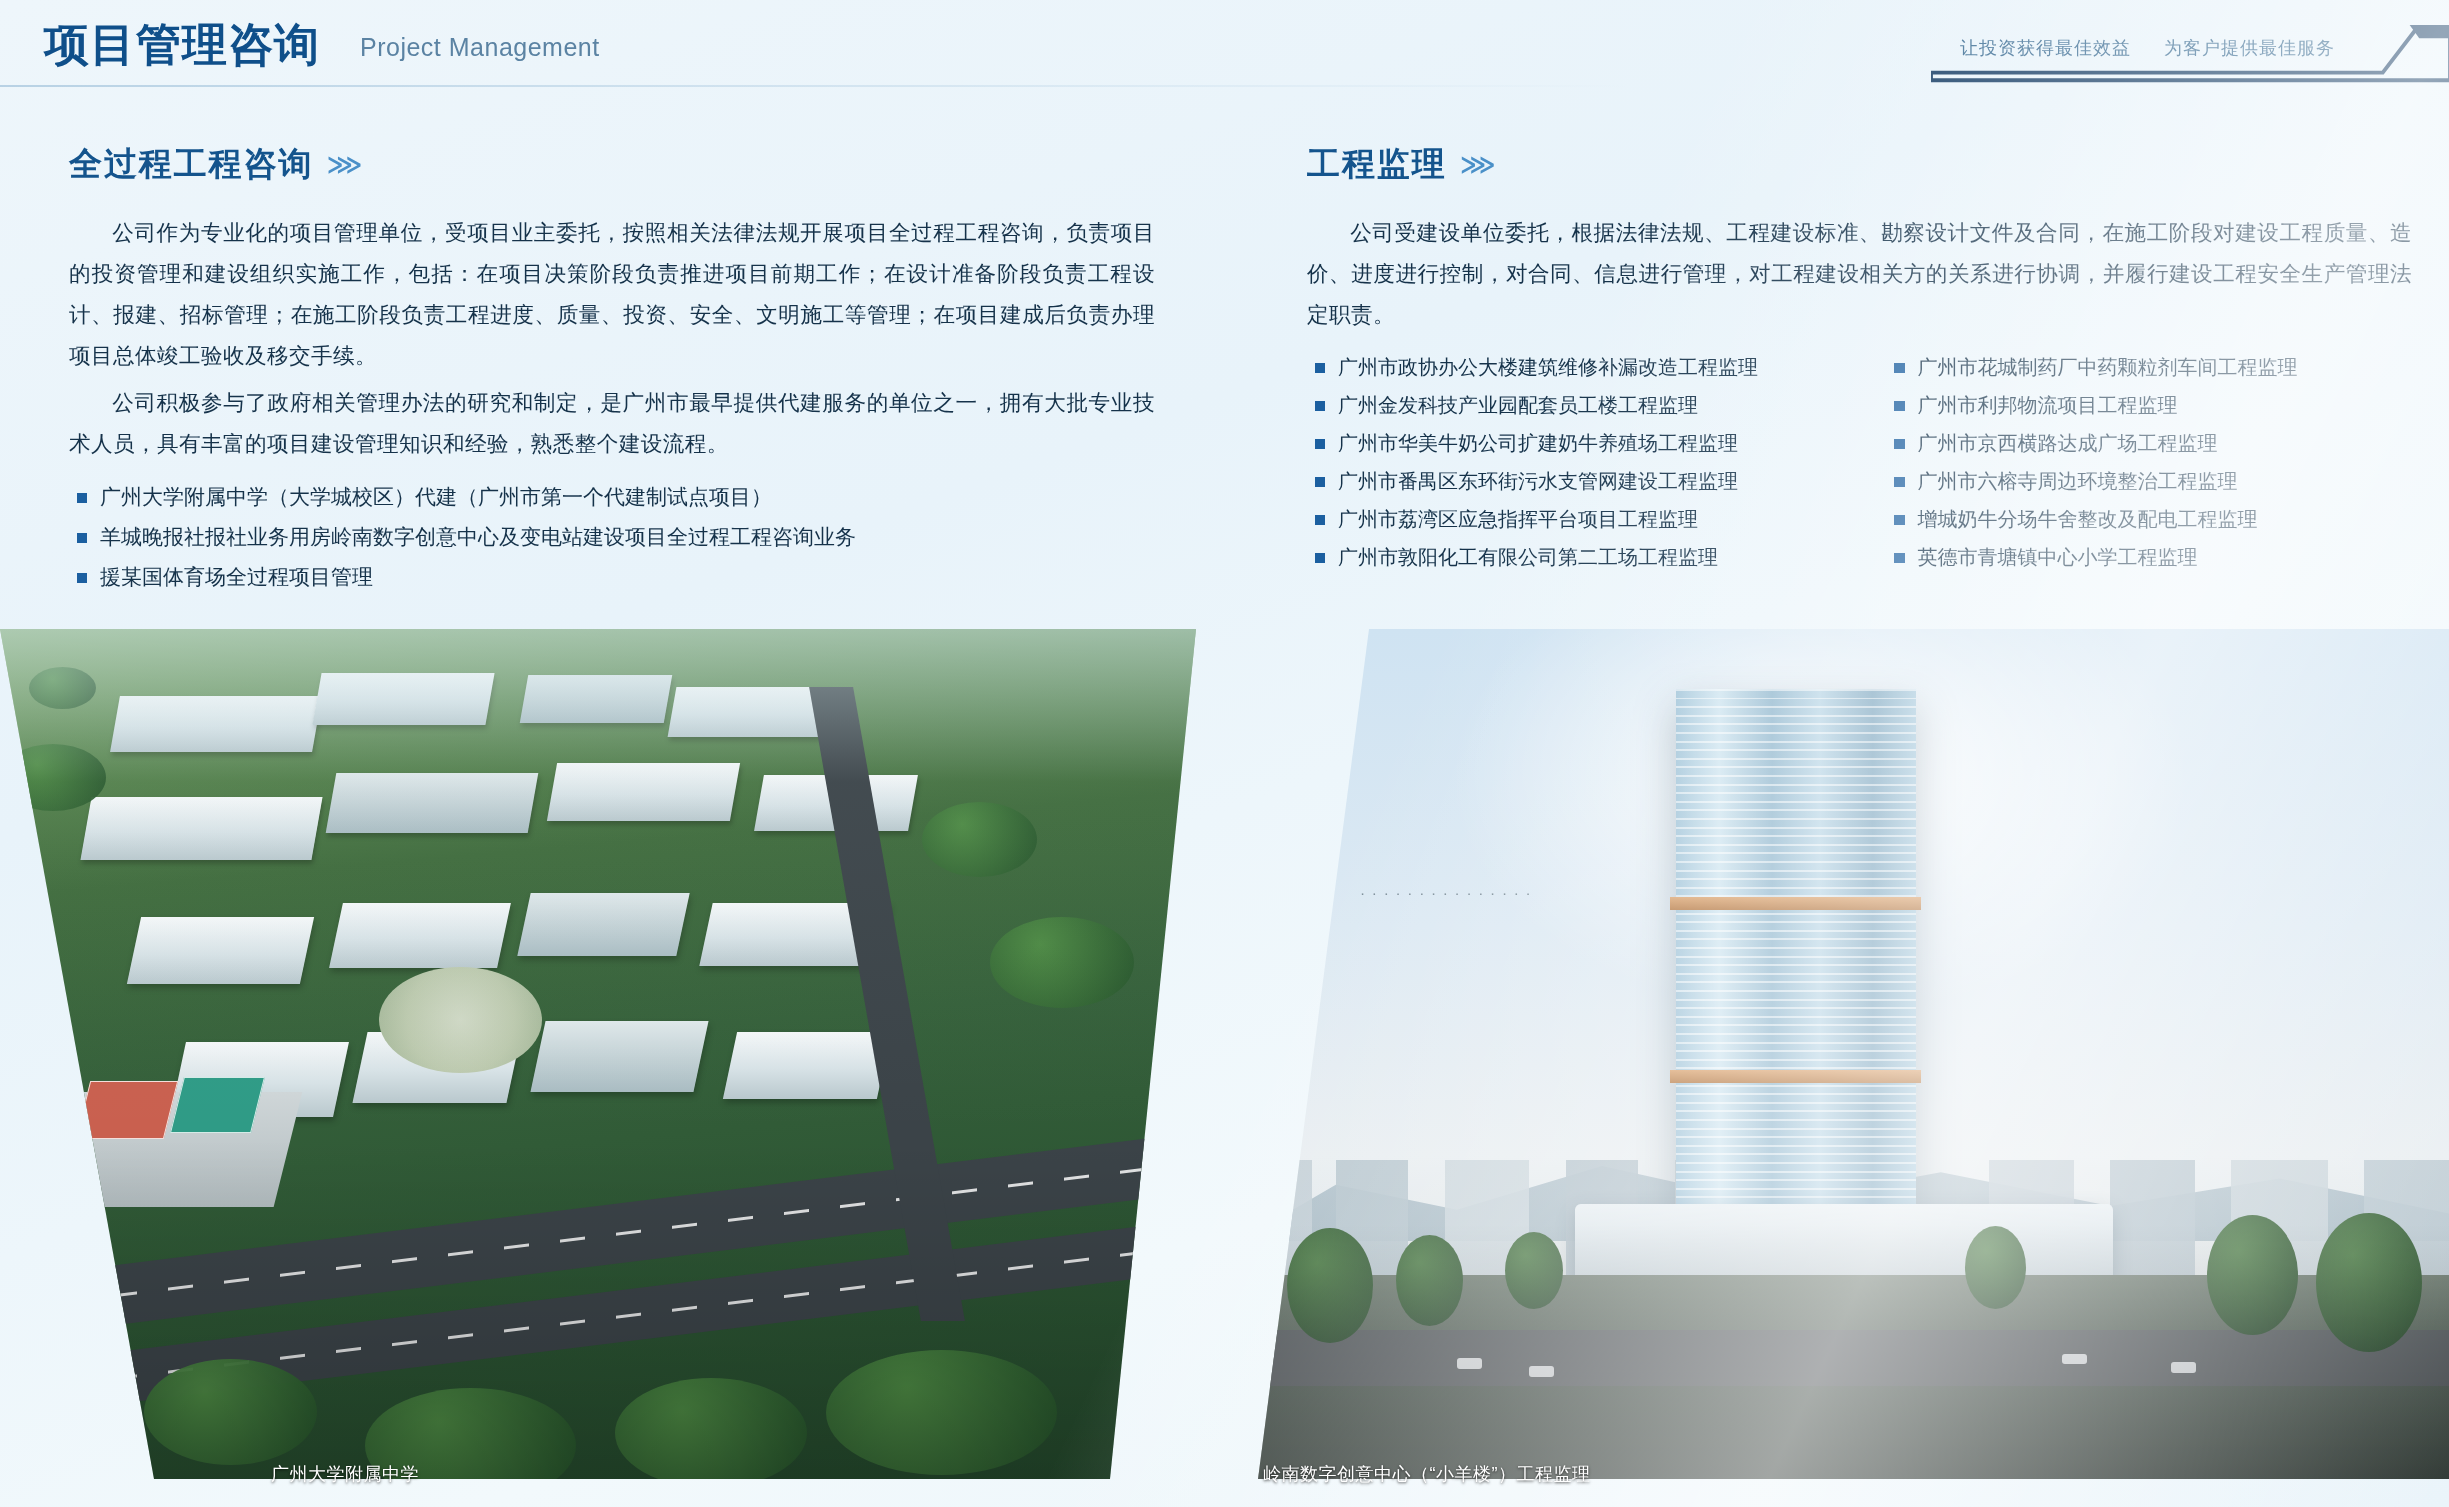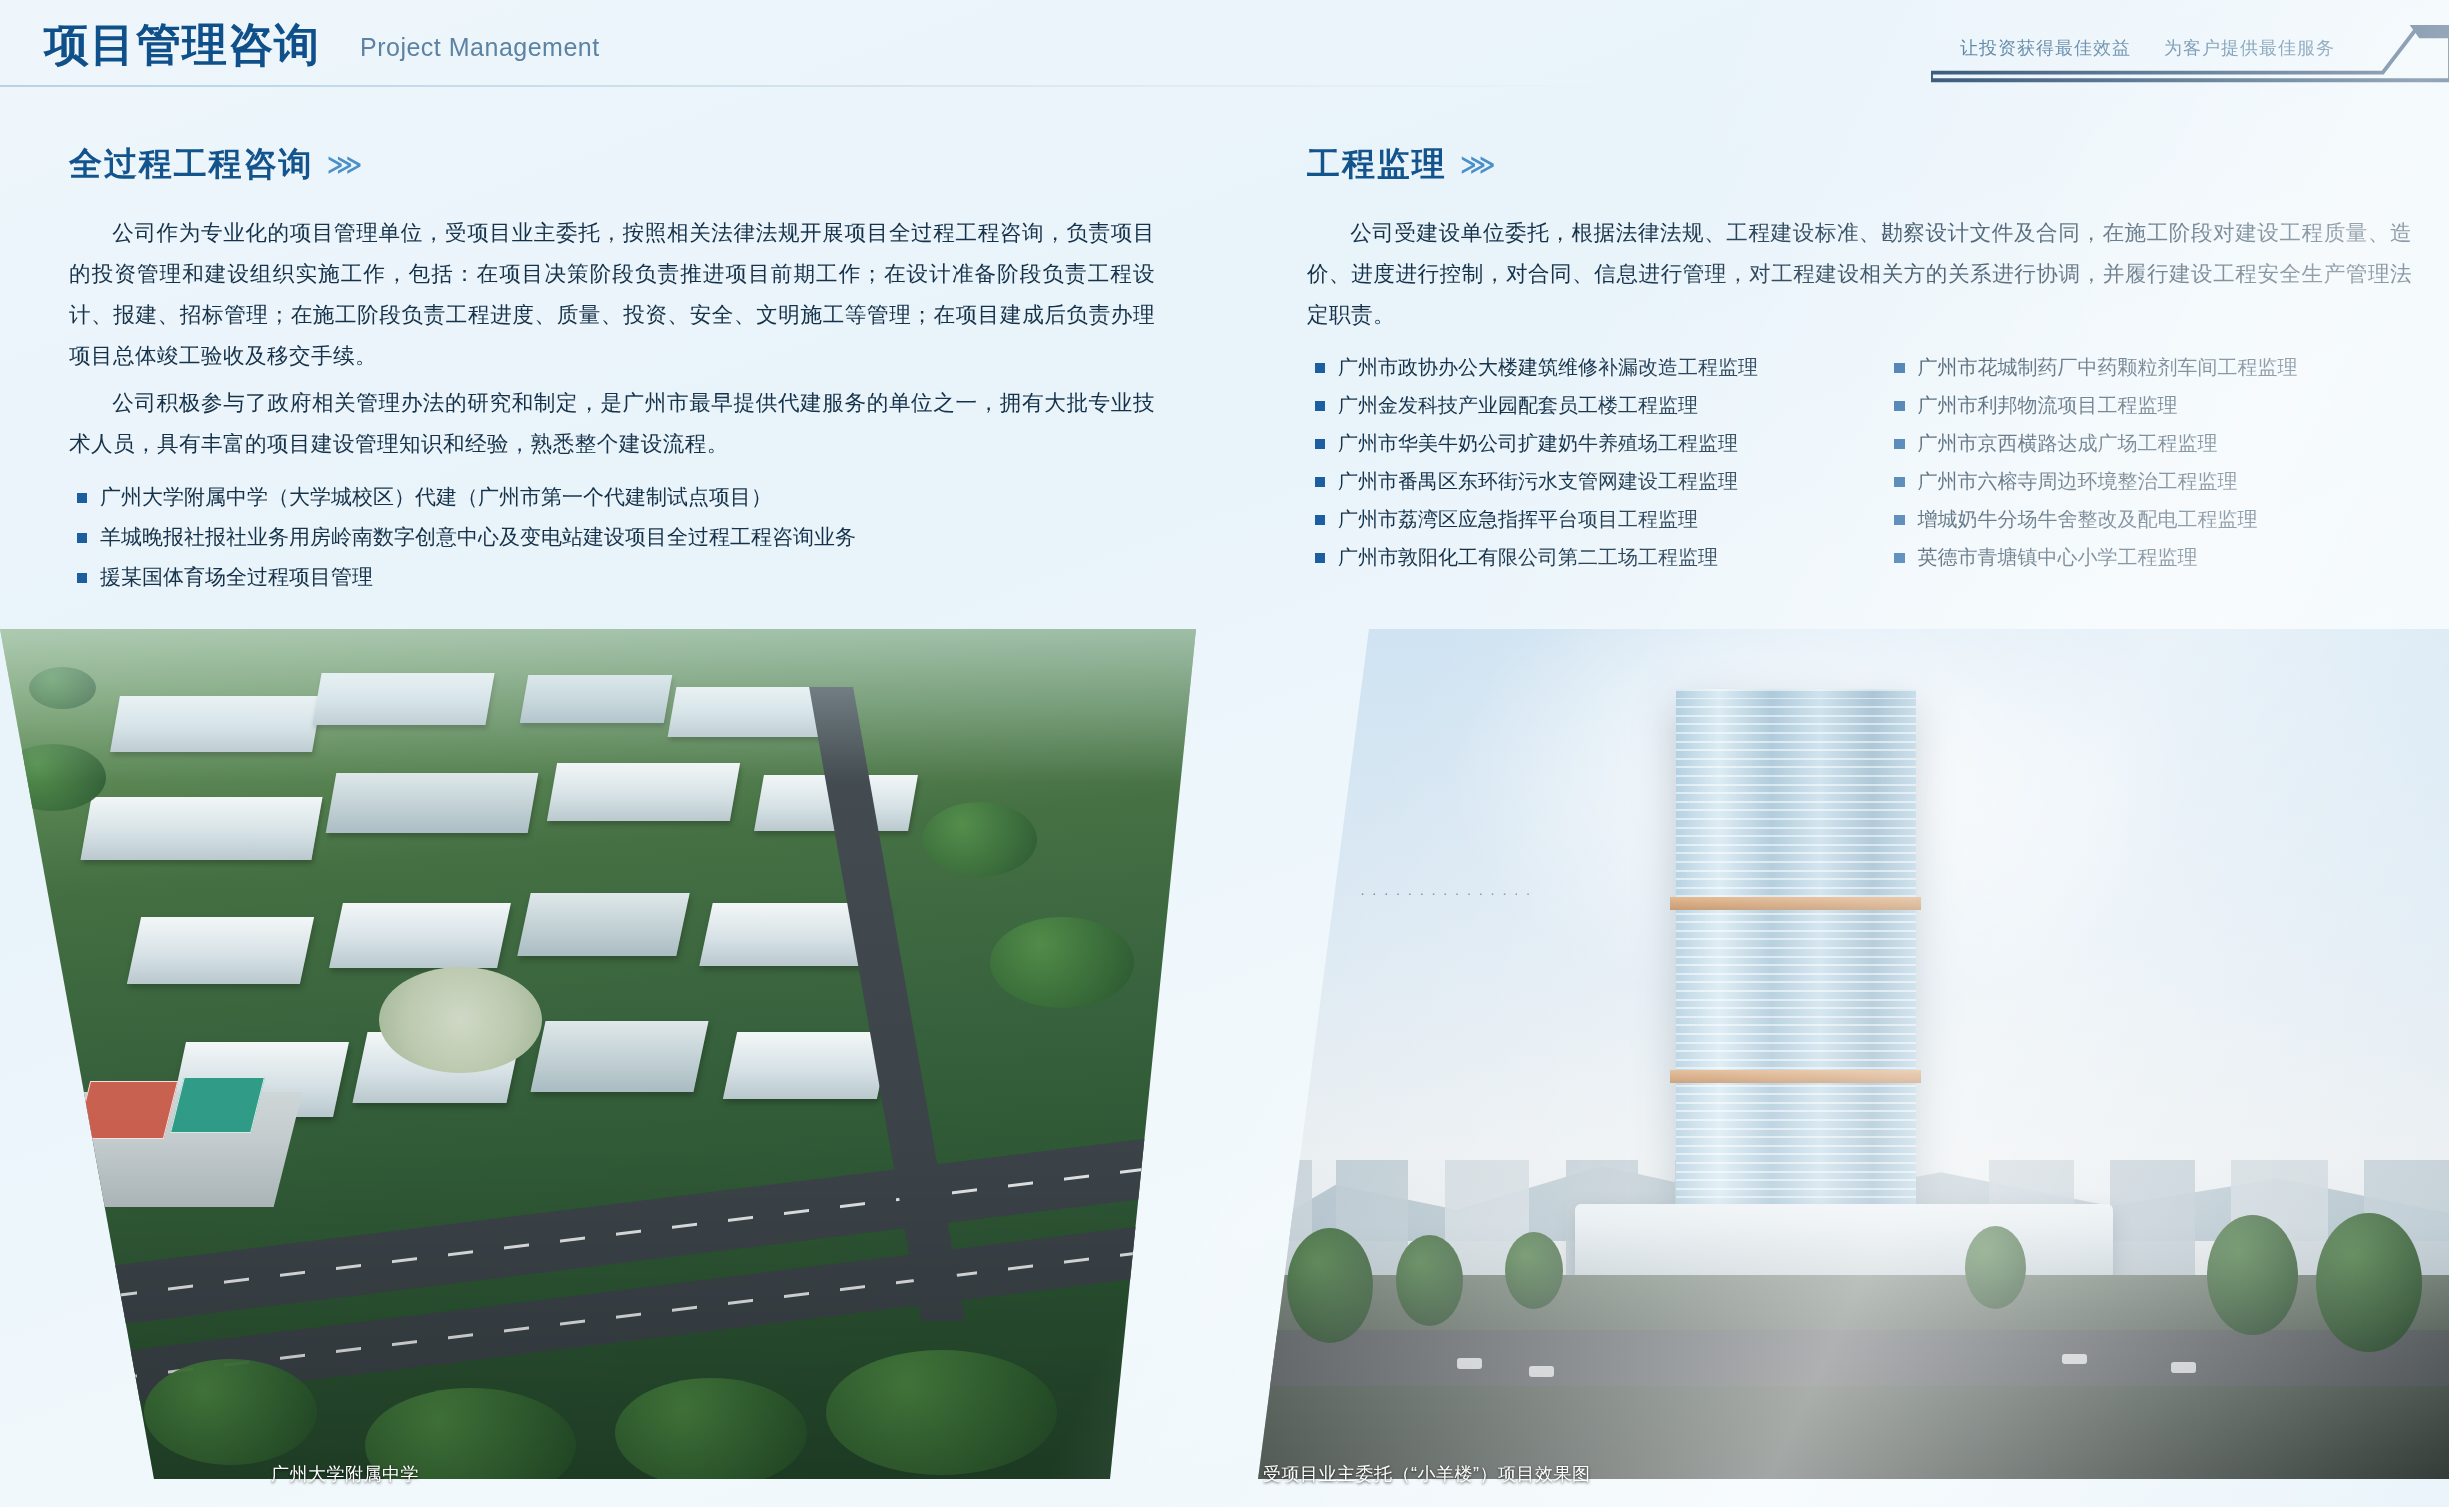--- a/index.html
+++ b/index.html
@@ -444,16 +444,16 @@
 
       <div class="t-tree" style="left:4%;  bottom:16%; width:86px;  height:115px;"></div>
       <div class="t-tree" style="left:13%; bottom:18%; width:67px;  height:91px;"></div>
       <div class="t-tree" style="left:22%; bottom:20%; width:58px;  height:77px;"></div>
       <div class="t-tree" style="left:80%; bottom:17%; width:91px;  height:120px;"></div>
       <div class="t-tree" style="left:89%; bottom:15%; width:106px; height:139px;"></div>
       <div class="t-tree" style="left:60%; bottom:20%; width:61px;  height:83px;"></div>
       <div class="photo-shade"></div>
     </div>
   </div>
-  <div class="caption caption-right">受项目业主委托（“小羊楼”）项目效果图</div>
+  <div class="caption caption-right">岭南数字创意中心（“小羊楼”）工程监理</div>
 
 </div>
 
 
 </body></html>

